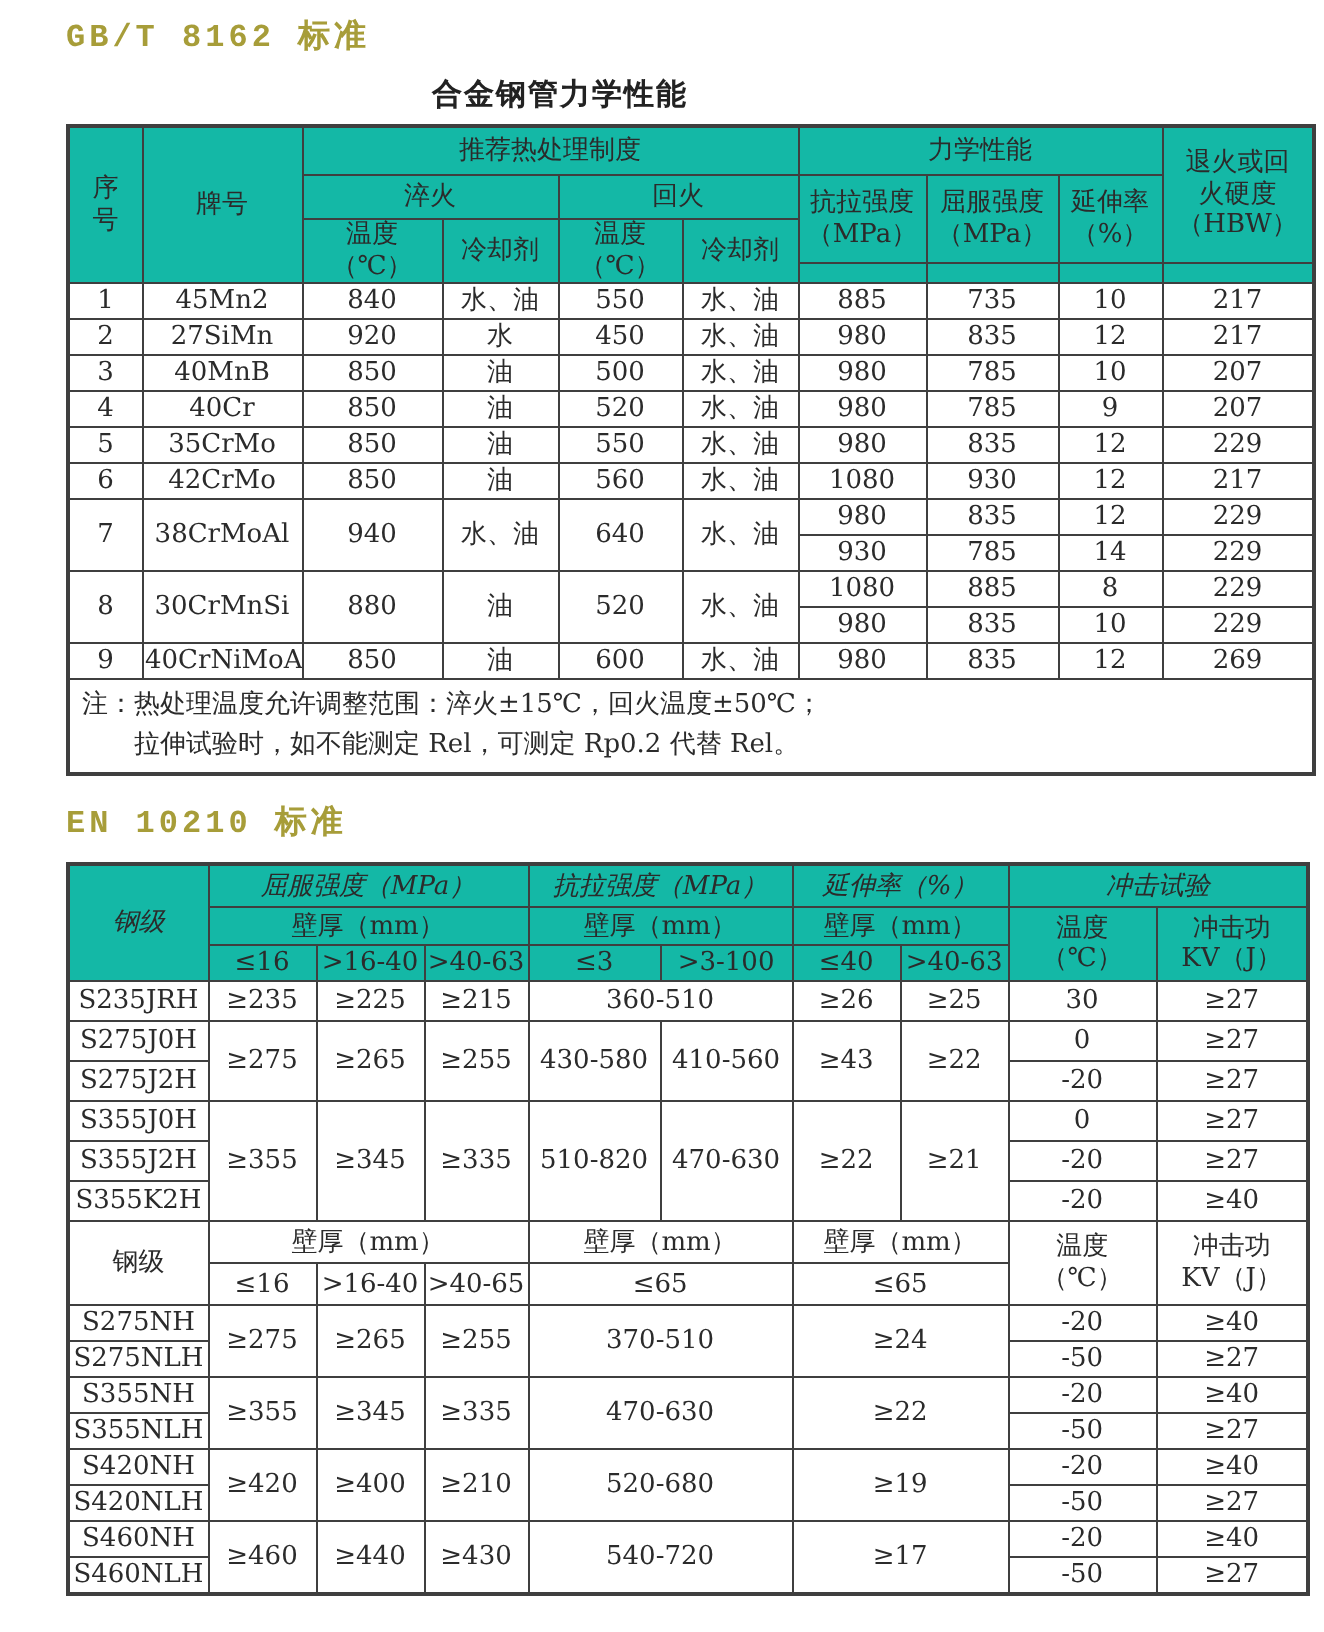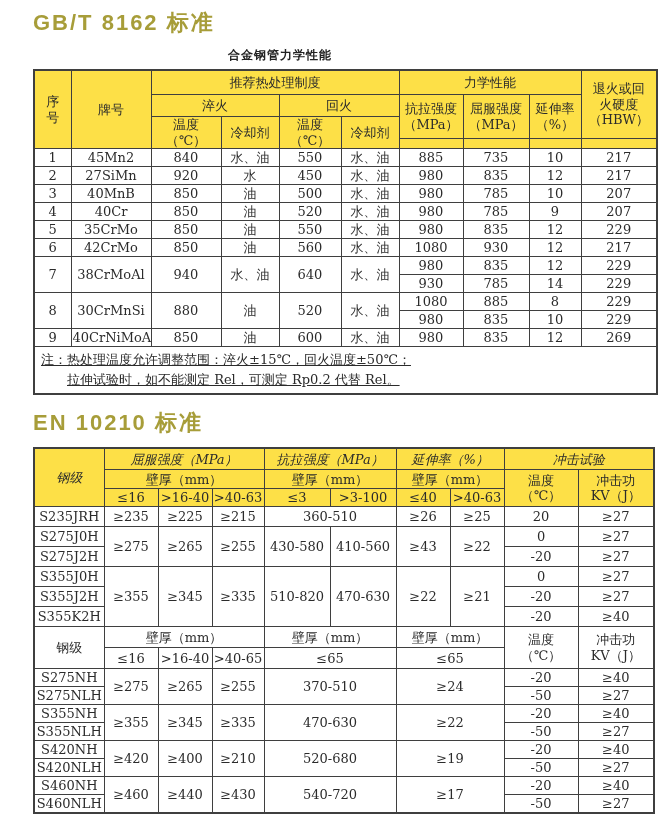--- a/index.html
+++ b/index.html
@@ -2,48 +2,48 @@
 <html><head>
 <meta charset="utf-8">
 <style>
   html, body { margin:0; padding:0; }
   body {
     width:662px; height:816px; background:#ffffff; overflow:hidden;
     font-family:"DejaVu Serif", serif; color:#2b2b2b;
     -webkit-font-smoothing:antialiased;
   }
   .olive-heading {
-    font-family:Liberation Sans, sans-serif;
-    color:#a79d39; font-weight:bold; font-size:22px; letter-spacing:2px;
+    font-family:Liberation Mono, monospace;
+    color:#a79d39; font-weight:bold; font-size:16px; letter-spacing:2px;
     margin:8px 4px 0 33px;
   }
   .table-title {
     width:494px; margin:9px 0 5px 33px; text-align:center;
-    font-weight:bold; font-size:12px; color:#222; letter-spacing:1px;
+    font-weight:bold; font-size:15px; color:#222; letter-spacing:1px;
   }
   table {
     border-collapse:collapse; table-layout:fixed;
     margin-left:33px; font-size:13px;
   }
   #t1 { width:623px; }
   #t2 { width:620px; margin-top:9px; }
   th, td {
     border:1px solid #3f3f3f; text-align:center; vertical-align:middle;
     padding:0 1px; overflow:hidden; font-weight:normal;
     white-space:pre-line; line-height:1.2;
   }
   table { border:2px solid #3f3f3f; }
-  .hdr { background:#fde047; }
+  .hdr { background:#14b8a6; }
   .white-hdr { background:#ffffff; }
   #t1 thead tr.r1 th { height:23px; }
   #t1 thead tr.r2 th { height:21px; }
   #t1 thead tr.r3 th { height:30px; }
   #t1 thead tr.r4 th { height:9px; }
   #t1 tbody tr { height:18px; }
-  #t1 tr.note-row { height:44px;text-decoration:underline; }
+  #t1 tr.note-row { height:44px; }
   .note { text-align:left; padding:3px 4px 3px 5px; line-height:1.55; font-size:13px; }
   .note .ind { padding-left:2em; }
   #t2 thead tr.r1 th { height:20px;font-style:italic; }
   #t2 thead tr.r2 th { height:18px; }
   #t2 thead tr.r3 th { height:17px; }
   #t2 tbody.secA tr { height:20px; }
   #t2 tbody.midhdr tr th { height:20px; }
   #t2 tbody.secB tr { height:18px; }
   .s2h { margin-top:13px; margin-bottom:0; }
 </style>
@@ -278,21 +278,21 @@
   </thead>
   <tbody class="secA">
     <tr>
       <td>S235JRH</td>
       <td>≥235</td>
       <td>≥225</td>
       <td>≥215</td>
       <td colspan="2">360-510</td>
       <td>≥26</td>
       <td>≥25</td>
-      <td>20</td>
+      <td>30</td>
       <td>≥27</td>
     </tr>
     <tr>
       <td>S275J0H</td>
       <td rowspan="2">≥275</td>
       <td rowspan="2">≥265</td>
       <td rowspan="2">≥255</td>
       <td rowspan="2">430-580</td>
       <td rowspan="2">410-560</td>
       <td rowspan="2">≥43</td>

